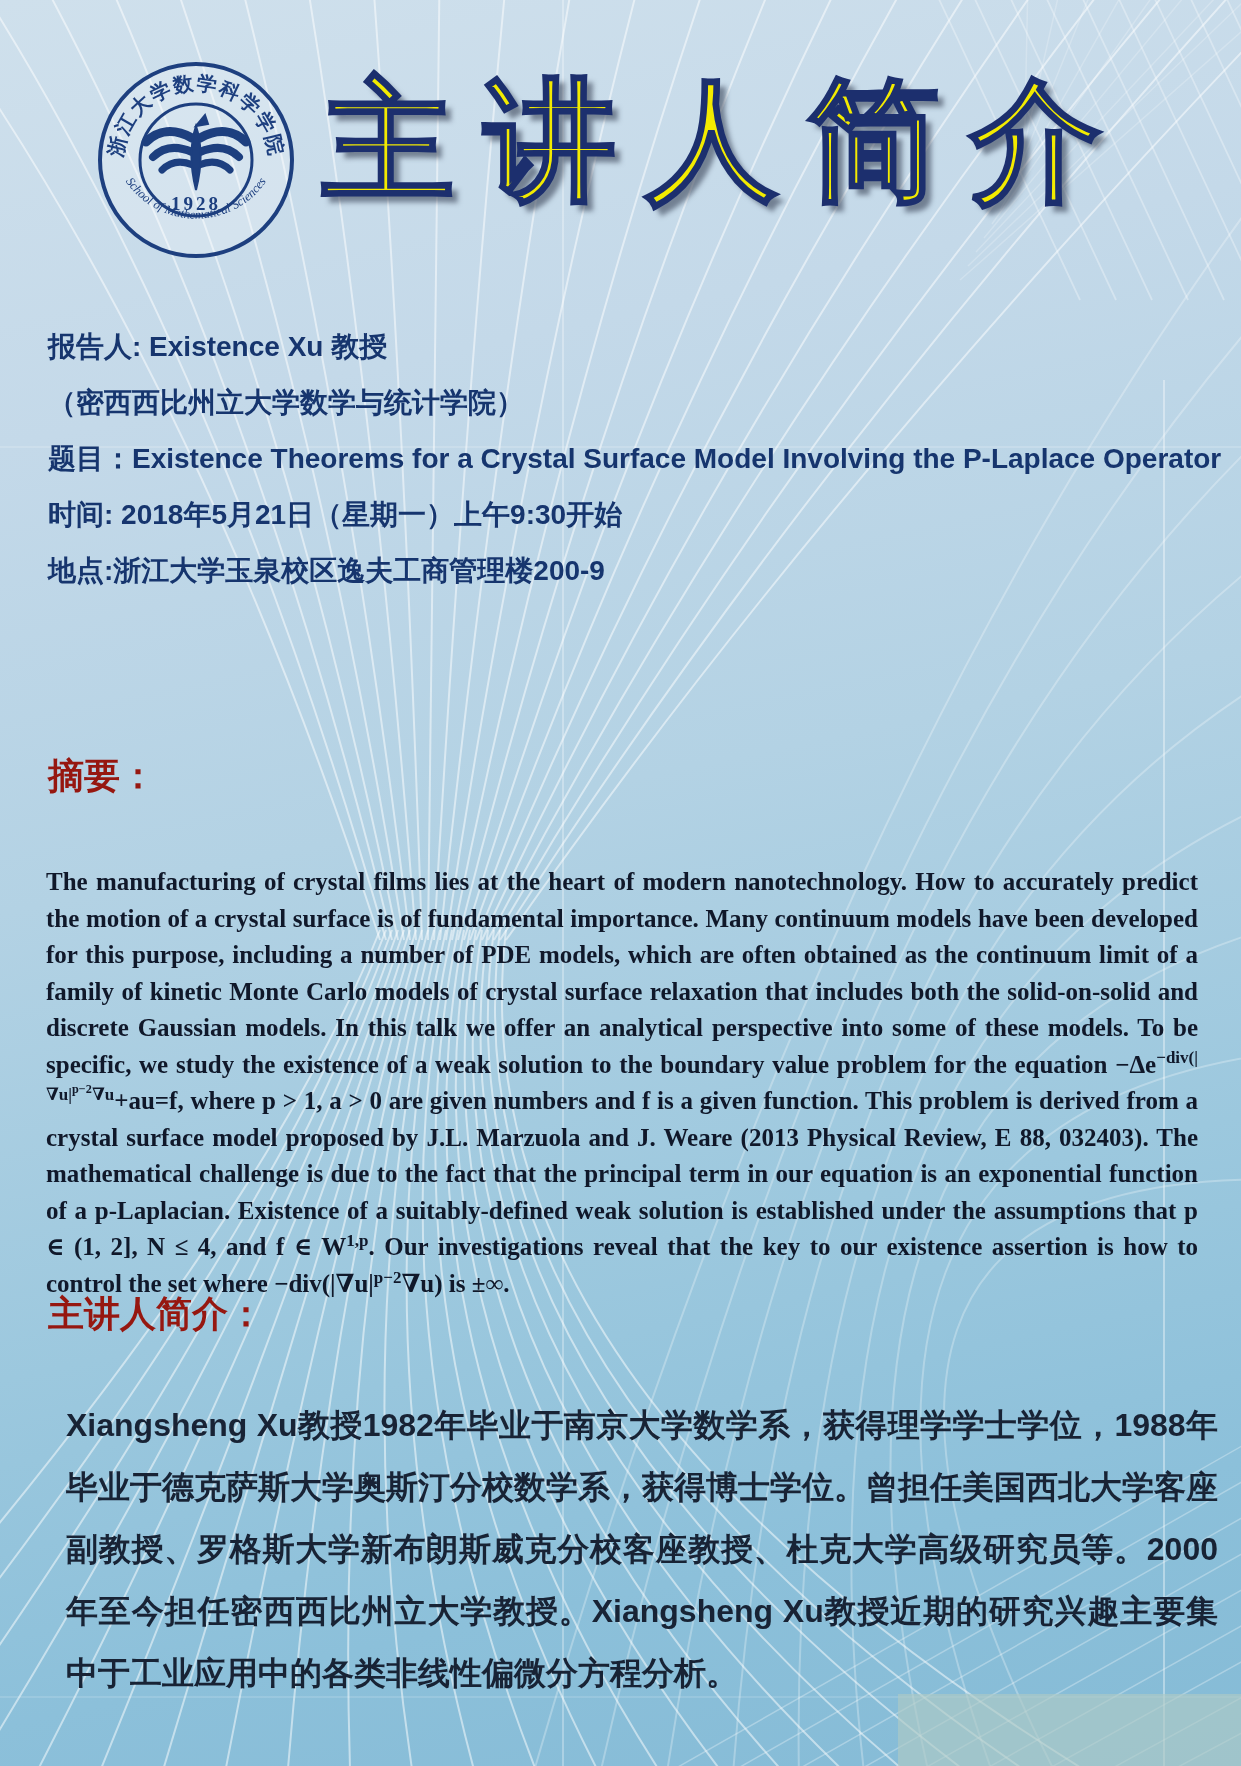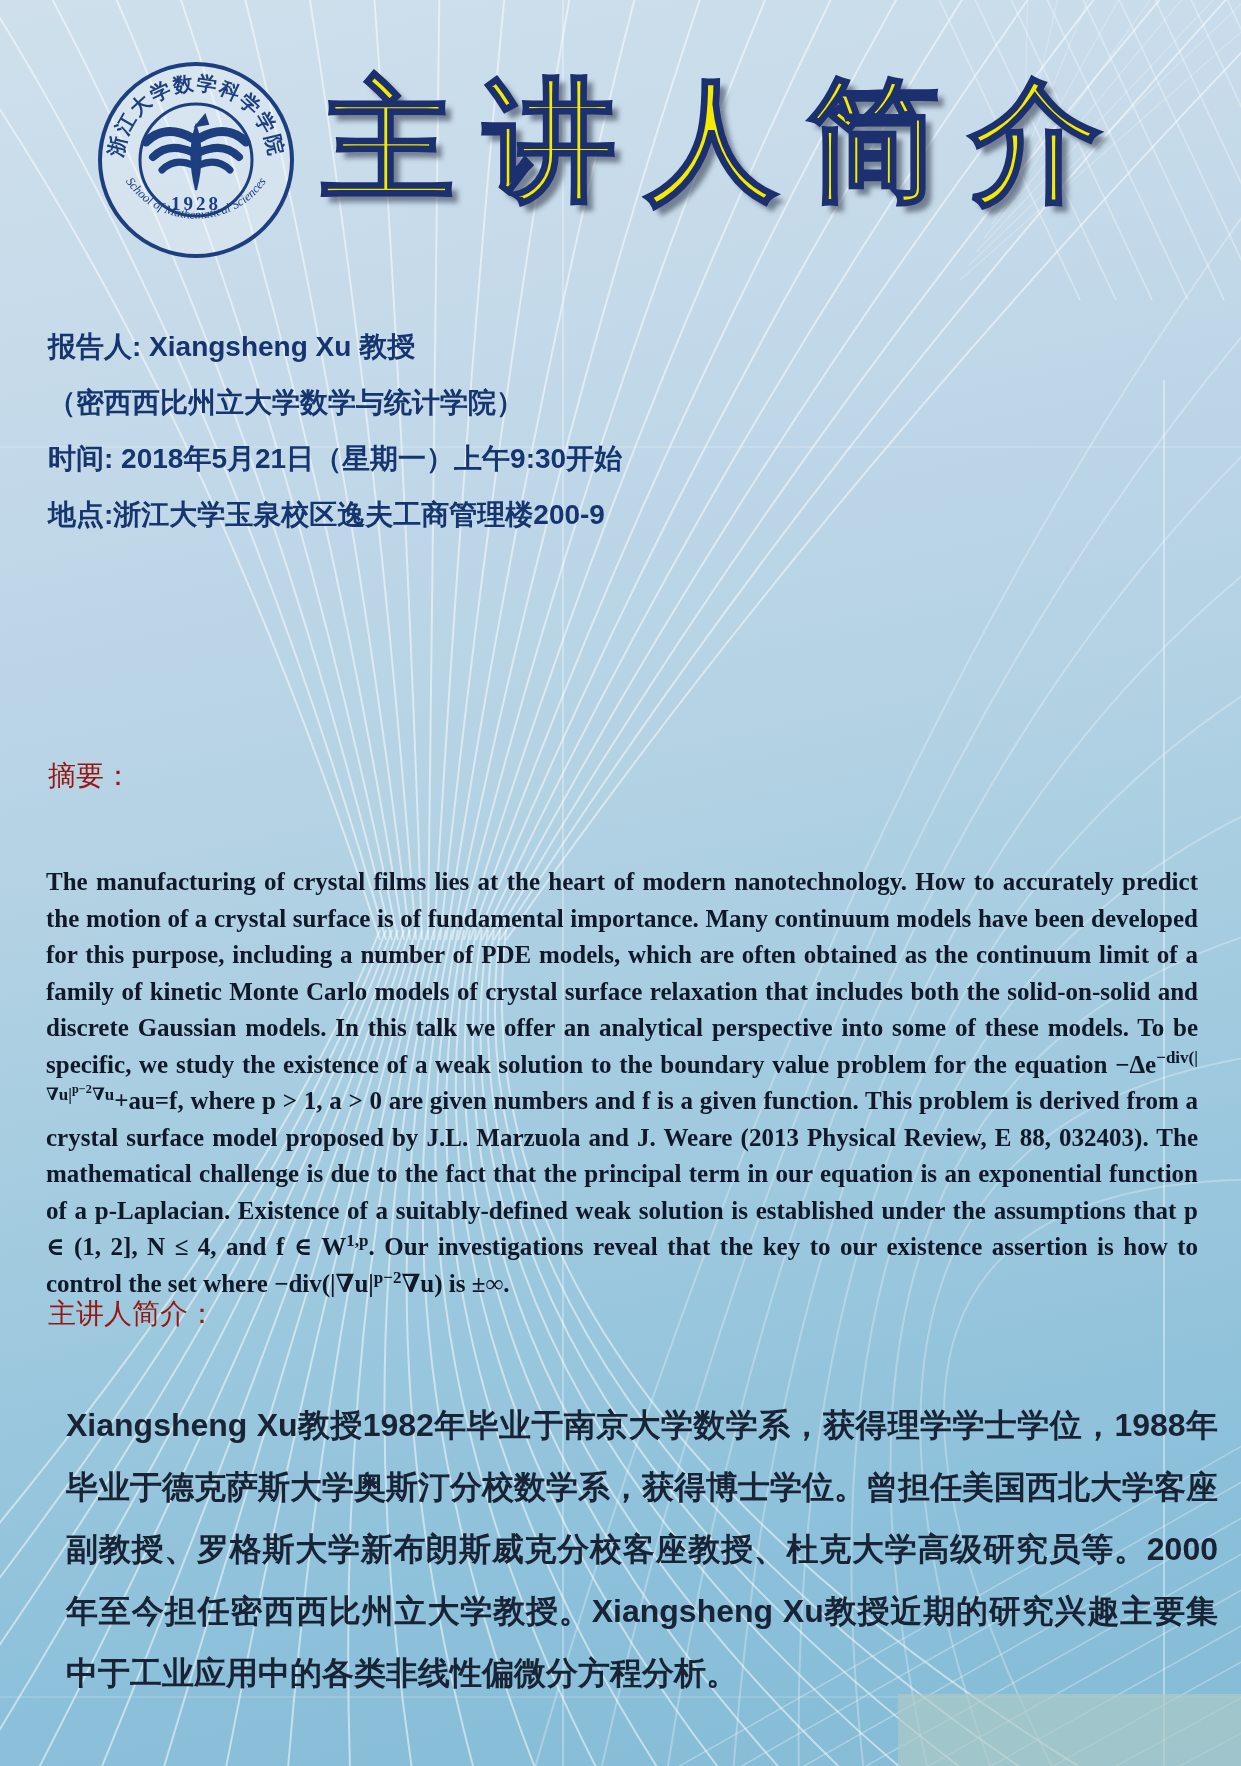--- a/index.html
+++ b/index.html
@@ -35,21 +35,21 @@
 
   
   #info{left:48px;top:332px;width:1150px;color:#16356e;}
   .info-line{
     font-size:28px;font-weight:bold;line-height:30px;margin-bottom:26px;
     white-space:nowrap;
   }
   .info-line.dark{color:#112a52;}
 
   .section-heading{
-    font-size:28px;font-weight:normal;color:#961710;line-height:32px;
+    font-size:36px;font-weight:bold;color:#961710;line-height:32px;
     white-space:nowrap;
   }
   #abstract-heading{left:48px;top:760px;}
   #bio-heading{left:48px;top:1298px;}
 
   #abstract-paragraph{
     left:46px;top:839px;width:1152px;
     font-family:"Liberation Serif","DejaVu Serif",serif;
     font-weight:bold;font-size:25px;line-height:36.5px;
     color:#10182a;text-align:justify;
@@ -181,22 +181,23 @@
       <path d="M103 105 C 115 100, 126 102, 134 110" stroke-width="7"></path>
       <path d="M100 66 C 94 84, 94 106, 100 130 C 106 106, 106 84, 100 66 Z" fill="#1d3f7f" stroke-width="2"></path>
       <path d="M100 66 l 9 -11 l 3 9 z" fill="#1d3f7f" stroke-width="2"></path>
     </g>
     <text x="100" y="150" font-size="19" font-weight="bold" font-family="Liberation Serif, serif" fill="#1d3f7f" text-anchor="middle" letter-spacing="3">1928</text>
   </svg>
 
   <div id="page-title" class="content">主讲人简介</div>
 
   <div id="info" class="content">
-    <div class="info-line">报告人: Xiangsheng Xu  教授</div>
+    <div class="info-line">报告人: Existence Xu  教授</div>
     <div class="info-line">（密西西比州立大学数学与统计学院）</div>
+    <div class="info-line">题目：Existence Theorems for a Crystal Surface Model Involving the P-Laplace Operator</div>
     <div class="info-line">时间: 2018年5月21日（星期一）上午9:30开始</div>
     <div class="info-line">地点:浙江大学玉泉校区逸夫工商管理楼200-9</div>
   </div>
 
   <div id="abstract-heading" class="content section-heading">摘要：</div>
 
   <p id="abstract-paragraph" class="content"><span>The manufacturing of crystal films lies at the heart of modern nanotechnology. How to accurately predict the motion of a crystal surface is of fundamental importance. Many continuum models have been developed for this purpose, including a number of PDE models, which are often obtained as the continuum limit of a family of kinetic Monte Carlo models of crystal surface relaxation that includes both the solid-on-solid and discrete Gaussian models. In this talk we offer an analytical perspective into some of these models. To be specific, we study the existence of a weak solution to the boundary value problem for the equation  </span><span class="math"><span>−Δe</span><sup><span>−div(|∇u|</span><sup>p−2</sup><span>∇u</span></sup></span><span>+au=f, where p &gt; 1, a &gt; 0 are given numbers and f is a given function. This problem is derived from a crystal surface model proposed by J.L. Marzuola and J. Weare (2013 Physical Review, E 88, 032403). The mathematical challenge is due to the fact that the principal term in our equation is an exponential function of a p-Laplacian. Existence of a suitably-defined weak solution is established under the assumptions that  p ∈ (1, 2], N ≤ 4, and f ∈ W</span><sup>1,p</sup><span>. Our investigations reveal that the key to our existence assertion is how to control the set where  −div(|∇u|</span><sup>p−2</sup><span>∇u)  is  ±∞.</span></p>
 
   <div id="bio-heading" class="content section-heading">主讲人简介：</div>
 

